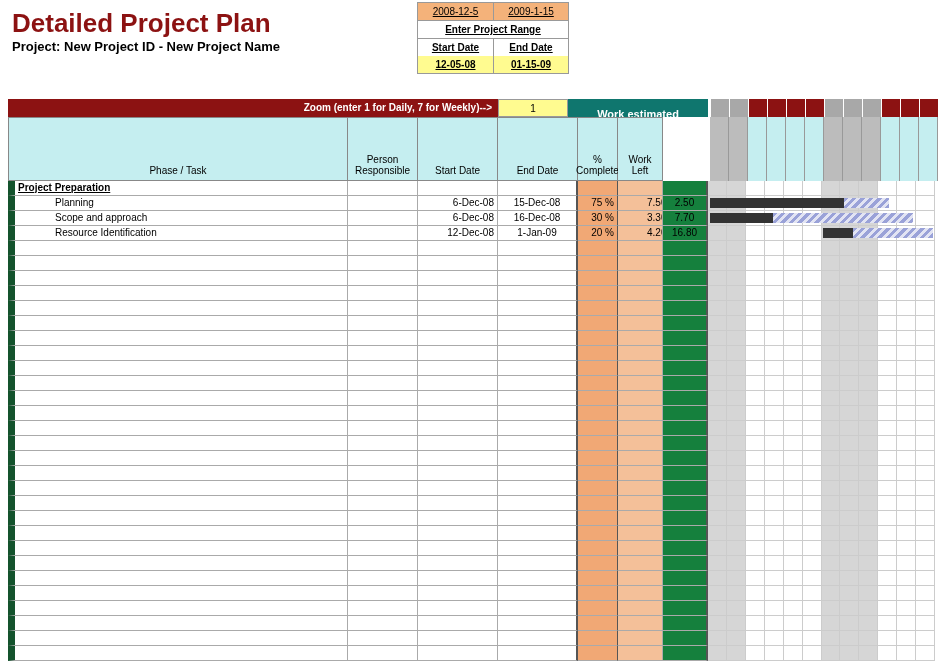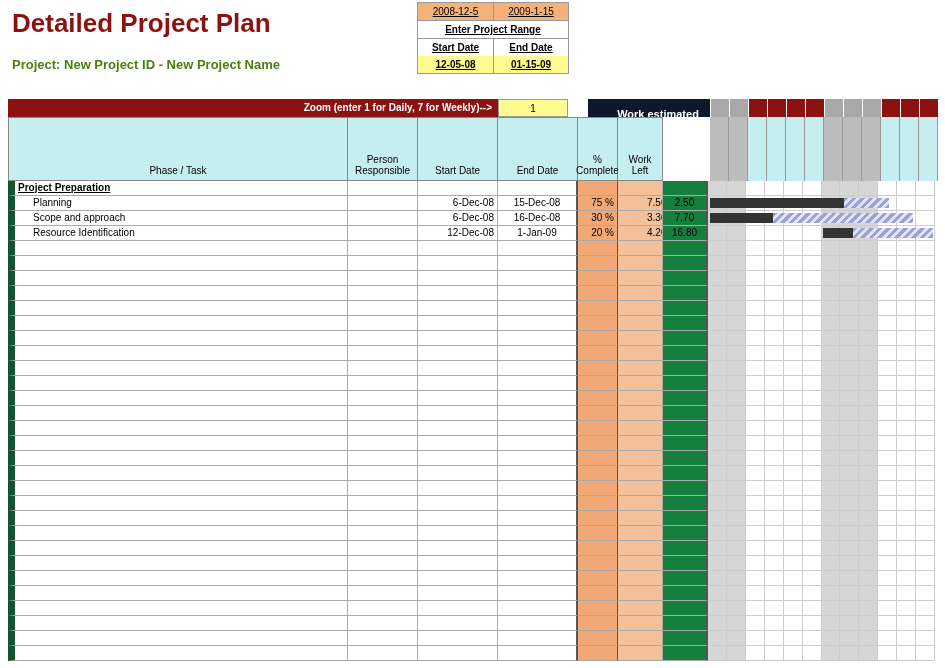--- a/index.html
+++ b/index.html
@@ -25,23 +25,23 @@
 
 .main-title {
   font-size: 26px;
   color: #8c1212;
   font-weight: bold;
   font-family: 'Trebuchet MS', Arial, sans-serif;
 }
 
 .sub-title {
   font-size: 13px;
-  color: #4d7c0f;
+  color: #000000;
   font-weight: bold;
-  margin-top: 18px;
+  margin-top: 0;
 }
 
 .date-boxes {
   position: absolute;
   top: 2px;
   left: 417px;
   border: 1px solid #999;
 }
 .date-row { display: flex; }
 .date-cell {
@@ -77,28 +77,27 @@
 }
 .zoom-val {
   background: #fffb90;
   width: 70px;
   text-align: center;
   font-size: 10px;
   padding: 3px 0;
   border: 1px solid #999;
 }
 .work-est {
-  background: #0f172a;
+  background: #0f766e;
   color: white;
   font-size: 11px;
   font-weight: bold;
   text-align: center;
   padding: 9px 0;
   width: 140px;
-  margin-left: 20px;
 }
 
 .gantt-header {
   position: absolute;
   top: 99px;
   left: 710px;
   height: 18px;
   display: flex;
 }
 .gantt-hcell {
@@ -173,21 +172,21 @@
 }
 .c-task   { width: 340px; border-left: 7px solid #14532d; }
 .c-person { width: 70px; }
 .c-start  { width: 80px; text-align: right; }
 .c-end    { width: 80px; text-align: center; border-right: 2px solid #555;}
 .c-pct    { width: 40px; text-align: right; background: #f1a875; border-right: 1px solid #555;}
 .c-done   { width: 45px; text-align: right; background: #f4c099; padding-left: 29px; }
 .c-left   { width: 45px; text-align: center; background: #15803d; border-right: 2px solid #555;}
 
 .phase-label { font-weight: bold; text-decoration: underline; }
-.task-indent { padding-left: 18px; }
+.task-indent { padding-left: 40px; }
 
 .gantt-strip {
   width: 227px;
   display: flex;
   position: relative;
 }
 .gc { width: 19px; height: 15px; border-right: 1px solid #ccc; border-bottom: 1px solid #ccc; }
 .gc.shade { background: #d6d6d6; }
 
 .bar {

